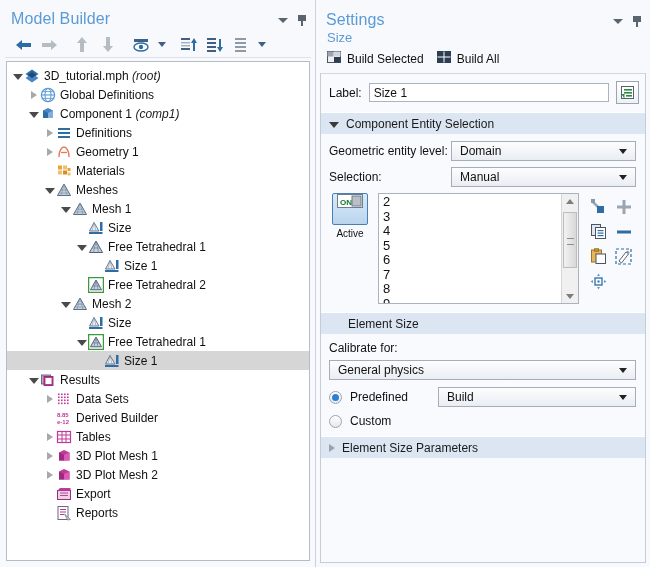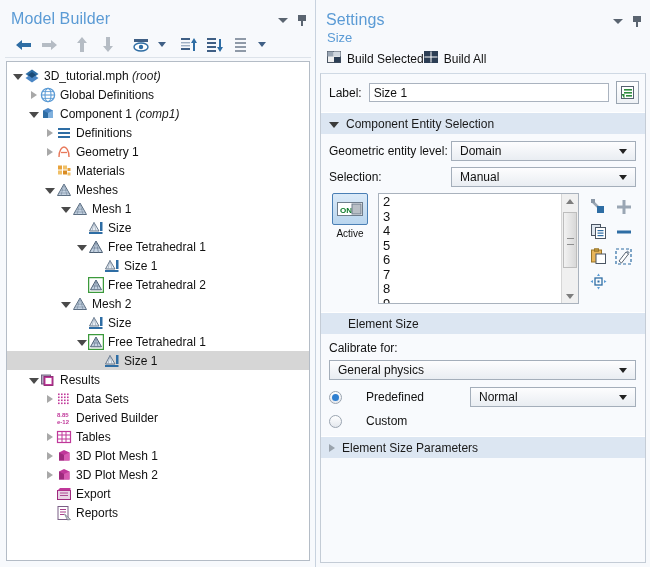--- a/index.html
+++ b/index.html
@@ -187,20 +187,21 @@
   
   .st-sub {
     font-size: 13px;
     color: #5b9bd5;
     padding: 0 0 2px 7px;
     margin-top: -3px;
   }
   .build-row {
     display: flex;
     align-items: center;
+    gap: 13px;
     padding: 3px 0 5px 7px;
   }
   .build-item {
     display: flex;
     align-items: center;
     gap: 5px;
     cursor: pointer;
     font-size: 12px;
     color: #111;
   }
@@ -316,21 +317,20 @@
     flex-direction: column;
     align-items: center;
     flex: 0 0 42px;
   }
   .active-btn {
     width: 36px; height: 32px;
     border: 1px solid #4a7fb5;
     background: linear-gradient(#dbeaf8, #b9d5ee);
     border-radius: 2px;
     display: flex;
-    align-items: center;
     justify-content: center;
     cursor: pointer;
     box-sizing: border-box;
   }
   .active-cap { font-size: 10px; margin-top: 3px; color: #111; }
   .list-box {
     flex: 1;
     height: 109px;
     border: 1px solid #a9b2bd;
     background: #ffffff;
@@ -402,21 +402,21 @@
   .sel-tools span {
     width: 22px; height: 22px;
     display: flex; align-items: center; justify-content: center;
     cursor: pointer;
   }
 
   .radio-row {
     display: flex;
     align-items: center;
     margin-top: 7px;
-    gap: 24px;
+    gap: 8px;
   }
   .radio {
     width: 13px; height: 13px;
     border-radius: 50%;
     border: 1px solid #9aa4b0;
     background: linear-gradient(#ffffff,#e4e8ee);
     flex: 0 0 13px;
     position: relative;
     cursor: pointer;
     box-sizing: border-box;
@@ -949,21 +949,21 @@
         <div class="label-cap">Calibrate for:</div>
         <div class="combo full" style="margin-top:5px;">
           <span>General physics</span>
           <span class="cb-arrow"></span>
         </div>
 
         <div class="radio-row">
           <span class="radio on"></span>
           <span class="radio-lbl">Predefined</span>
           <div class="combo">
-            <span>Normal</span>
+            <span>Build</span>
             <span class="cb-arrow"></span>
           </div>
         </div>
 
         <div class="radio-row">
           <span class="radio"></span>
           <span class="radio-lbl">Custom</span>
         </div>
       </div>
 

